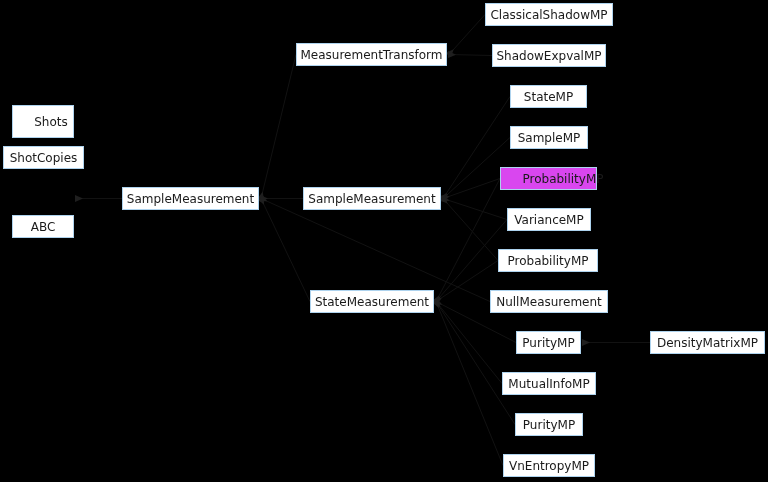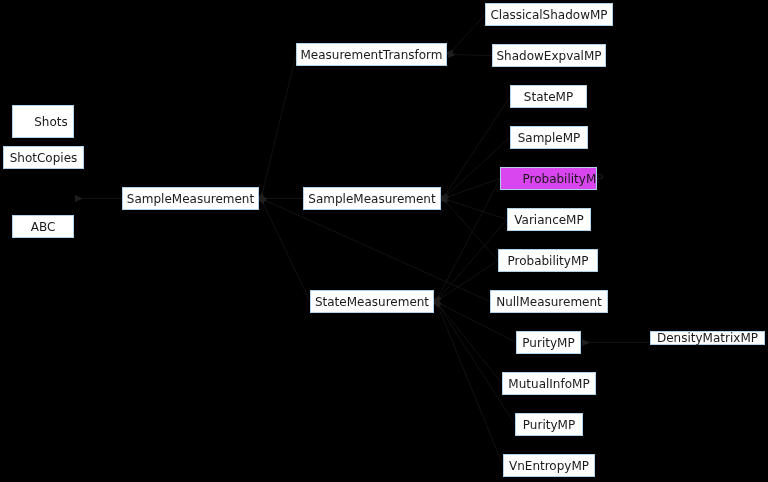--- a/index.html
+++ b/index.html
@@ -81,15 +81,15 @@
       <div class="node" style="left: 510px; top: 85px; width: 77px; height: 23px; background: rgb(255, 255, 255); border-color: rgb(174, 211, 238); color: rgb(26, 26, 26);">StateMP</div>
       <div class="node" style="left: 510px; top: 126px; width: 78px; height: 23px; background: rgb(255, 255, 255); border-color: rgb(174, 211, 238); color: rgb(26, 26, 26);">SampleMP</div>
       <div class="node" style="left: 500px; top: 167px; width: 97px; height: 23px; background: #d946ef; border-color: rgb(174, 211, 238); color: rgb(26, 26, 26); padding-left: 29px;">ProbabilityMP</div>
       <div class="node" style="left: 507px; top: 208px; width: 84px; height: 23px; background: rgb(255, 255, 255); border-color: rgb(174, 211, 238); color: rgb(26, 26, 26);">VarianceMP</div>
       <div class="node" style="left: 498px; top: 249px; width: 100px; height: 23px; background: rgb(255, 255, 255); border-color: rgb(174, 211, 238); color: rgb(26, 26, 26);">ProbabilityMP</div>
       <div class="node" style="left: 490px; top: 290px; width: 118px; height: 23px; background: rgb(255, 255, 255); border-color: rgb(174, 211, 238); color: rgb(26, 26, 26);">NullMeasurement</div>
       <div class="node" style="left: 516px; top: 331px; width: 65px; height: 23px; background: rgb(255, 255, 255); border-color: rgb(174, 211, 238); color: rgb(26, 26, 26);">PurityMP</div>
       <div class="node" style="left: 502px; top: 372px; width: 94px; height: 23px; background: rgb(255, 255, 255); border-color: rgb(174, 211, 238); color: rgb(26, 26, 26);">MutualInfoMP</div>
       <div class="node" style="left: 515px; top: 413px; width: 68px; height: 23px; background: rgb(255, 255, 255); border-color: rgb(174, 211, 238); color: rgb(26, 26, 26);">PurityMP</div>
       <div class="node" style="left: 503px; top: 454px; width: 92px; height: 23px; background: rgb(255, 255, 255); border-color: rgb(174, 211, 238); color: rgb(26, 26, 26);">VnEntropyMP</div>
-      <div class="node" style="left: 650px; top: 331px; width: 115px; height: 14px; background: rgb(255, 255, 255); border-color: rgb(174, 211, 238); color: rgb(26, 26, 26); text-align: center;">DensityMatrixMP</div>
+      <div class="node" style="left: 650px; top: 331px; width: 115px; height: 23px; background: rgb(255, 255, 255); border-color: rgb(174, 211, 238); color: rgb(26, 26, 26); text-align: center;">DensityMatrixMP</div>
     </div>
 </div>
 
 </body></html>

